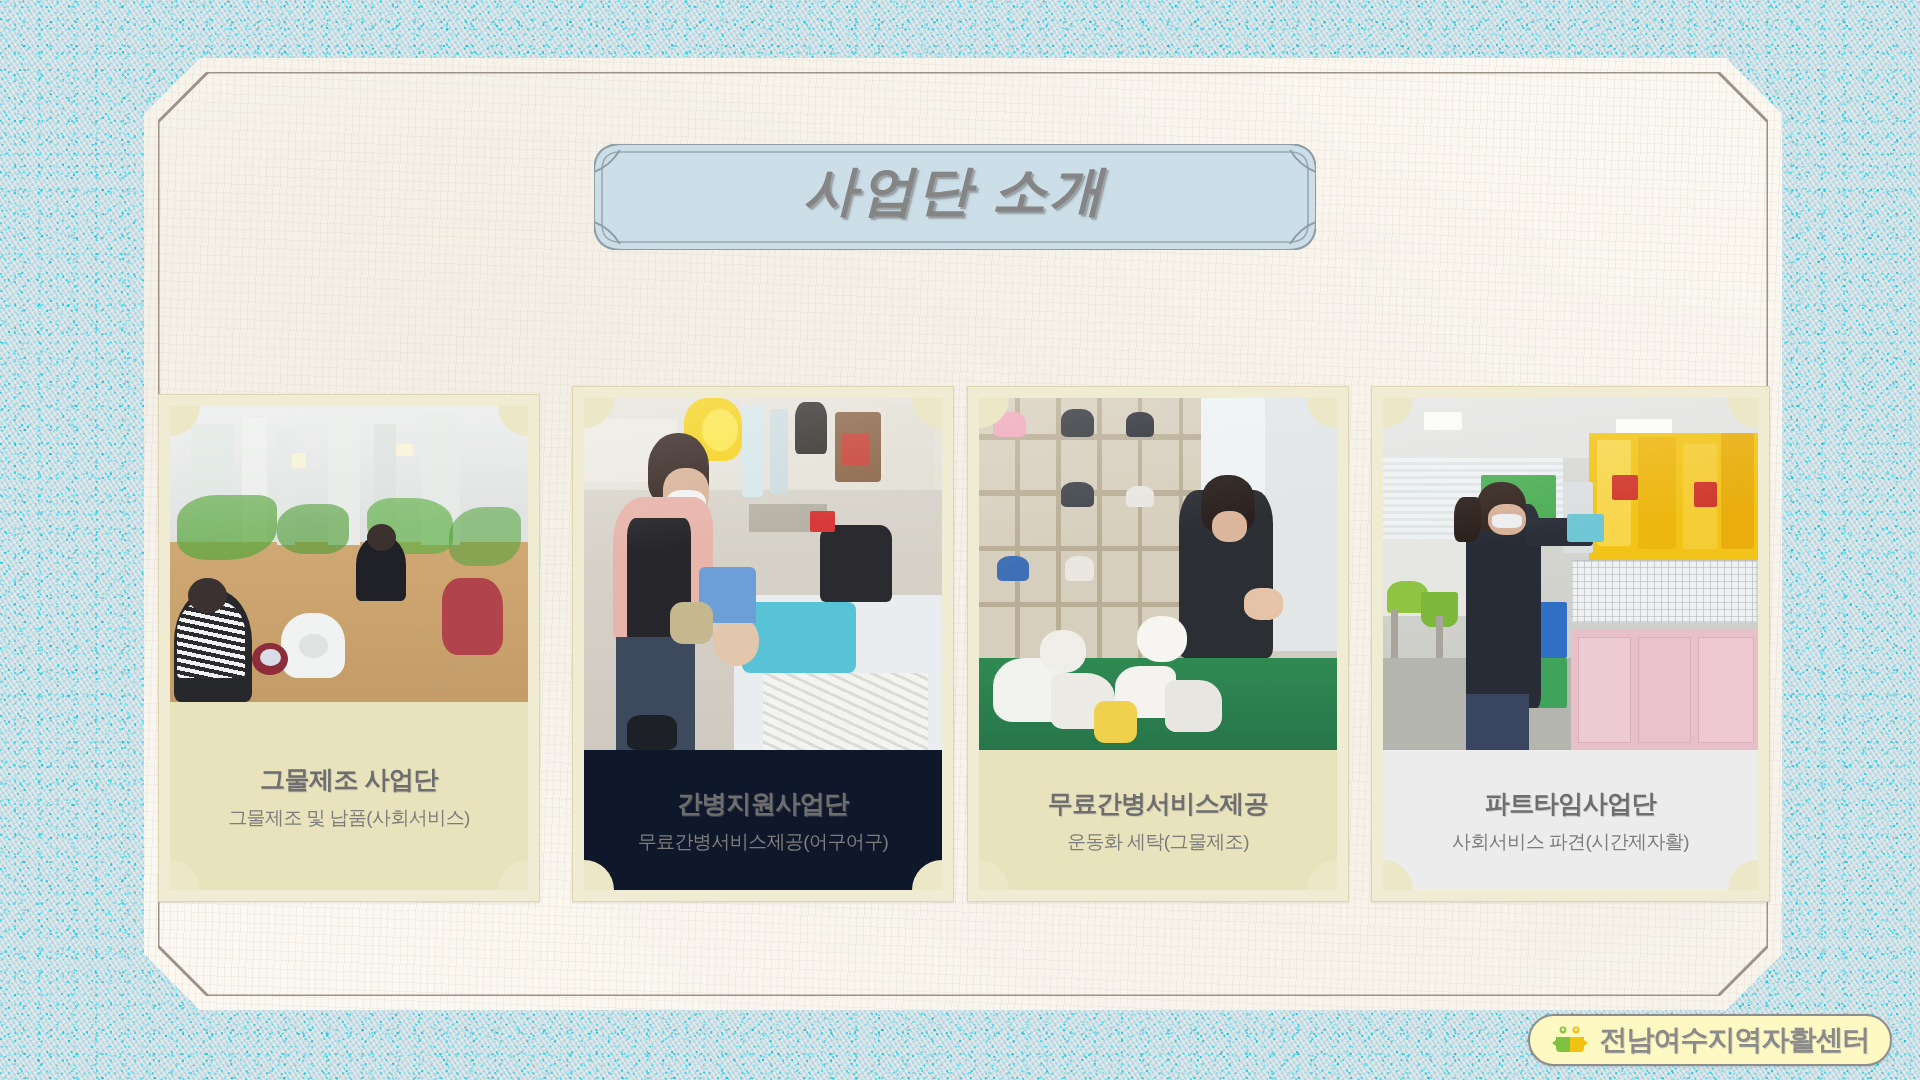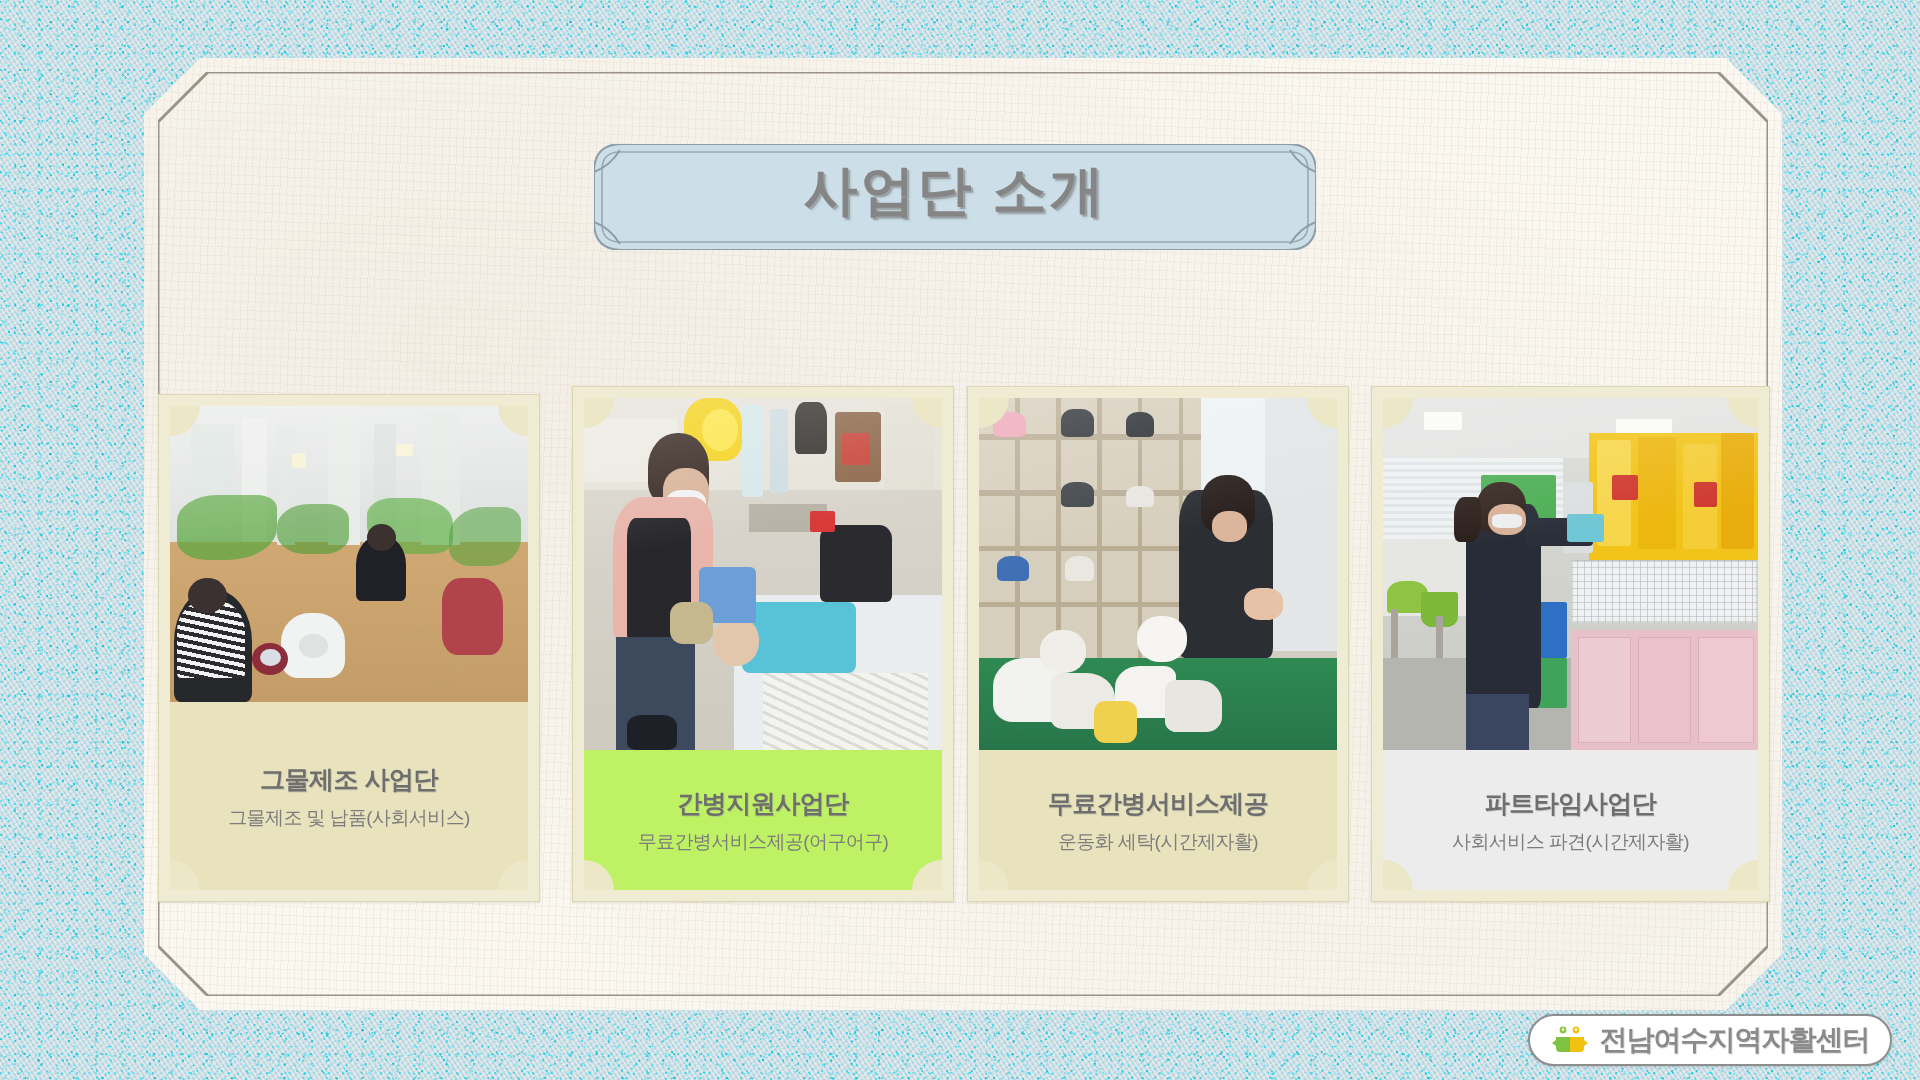--- a/index.html
+++ b/index.html
@@ -81,20 +81,21 @@
     position:absolute; inset:0;
   }
   #title-text{
     position:absolute; inset:0;
     display:flex; align-items:center; justify-content:center;
     font-size:54px; font-weight:bold;
     color:#858585;
     letter-spacing:3px;
     text-shadow:2px 2px 0 rgba(120,120,120,.45), 3px 3px 2px rgba(110,110,110,.22);
     padding-bottom:12px;
+    font-style:italic;
   }
 
   
   #card-row{
     position:absolute;
     left:158px; top:394px;
     width:1612px; height:520px;
   }
   .card{
     position:absolute;
@@ -147,21 +148,21 @@
   .scene{ position:absolute; inset:0; }
   .sh{ position:absolute; }
 
   
   #logo-badge{
     position:absolute;
     left:1528px; top:1014px;
     width:364px; height:52px;
     border:2px solid #8d8d8d;
     border-radius:26px;
-    background:#ffffff;
+    background:#fef9c3;
     display:flex; align-items:center; justify-content:center;
     gap:11px;
     box-shadow:0 1px 3px rgba(0,0,0,.14);
   }
   #logo-mark{
     position:relative;
     width:38px; height:30px;
     flex:0 0 auto;
   }
   #logo-text{
@@ -286,21 +287,21 @@
           <div class="sh" style="left:36%;top:62%;width:13%;height:14%;background:#e3c7ad;border-radius:48%;"></div>
           <div class="sh" style="left:50%;top:78%;width:46%;height:22%;background:repeating-linear-gradient(25deg,#f3f3f0 0 6px,#dcdcd6 6px 9px);"></div>
           <div class="sh" style="left:32%;top:48%;width:16%;height:16%;background:#6c9fd8;border-radius:6px 6px 2px 2px;"></div>
           <div class="sh" style="left:24%;top:58%;width:12%;height:12%;background:#c6b88e;border-radius:30%;"></div>
           <div class="sh" style="left:66%;top:36%;width:20%;height:22%;background:#2b2b2f;border-radius:18% 18% 8% 8%;"></div>
           <div class="sh" style="left:46%;top:30%;width:22%;height:8%;background:#b8b3a7;"></div>
           <div class="sh" style="left:63%;top:32%;width:7%;height:6%;background:#d83a3a;border-radius:2px;"></div>
           <div class="sh" style="inset:0;background:linear-gradient(170deg,rgba(255,255,255,.24),transparent 40%);"></div>
         </div>
       </div>
-      <div class="card-caption" style="height:142px; background:#bef264;">
+      <div class="card-caption" style="height:142px; background:#0f172a;">
         <div class="caption-title">간병지원사업단</div>
         <div class="caption-sub">무료간병서비스제공(어구어구)</div>
       </div>
       <div class="corner tl"></div>
       <div class="corner tr"></div>
       <div class="corner bl"></div>
       <div class="corner br"></div>
     </div>
   </div>
 
@@ -334,21 +335,21 @@
           <div class="sh" style="left:38%;top:76%;width:17%;height:15%;background:#f4f3ef;border-radius:40% 20% 20% 30%;"></div>
           <div class="sh" style="left:52%;top:80%;width:16%;height:15%;background:#e8e6e0;border-radius:20% 40% 28% 20%;"></div>
           <div class="sh" style="left:32%;top:86%;width:12%;height:12%;background:#efd14e;border-radius:26%;"></div>
           <div class="sh" style="left:44%;top:62%;width:14%;height:13%;background:#f6f5f1;border-radius:46%;"></div>
           <div class="sh" style="left:17%;top:66%;width:13%;height:12%;background:#f0eee8;border-radius:46%;"></div>
           <div class="sh" style="inset:0;background:linear-gradient(168deg,rgba(255,255,255,.22),transparent 42%);"></div>
         </div>
       </div>
       <div class="card-caption" style="height:142px; background:#e8e3bc;">
         <div class="caption-title">무료간병서비스제공</div>
-        <div class="caption-sub">운동화 세탁(시간제자활)</div>
+        <div class="caption-sub">운동화 세탁(그물제조)</div>
       </div>
       <div class="corner tl"></div>
       <div class="corner tr"></div>
       <div class="corner bl"></div>
       <div class="corner br"></div>
     </div>
   </div>
 
   <div class="card" style="left:1213px; width:399px; height:516px; top:-8px;">
     <div class="card-inner">

